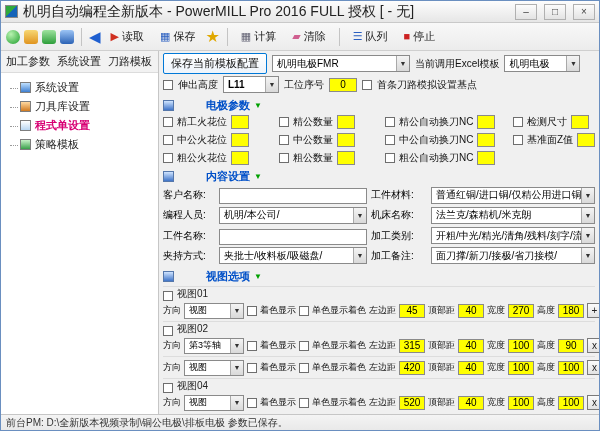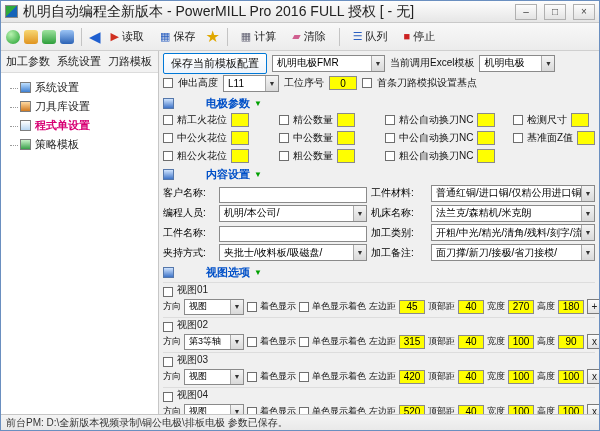--- a/index.html
+++ b/index.html
@@ -157,35 +157,35 @@
           <span class="tr-ico tr-strategy"></span>
           <span class="lbl">策略模板</span>
         </div>
       </div>
     </div>
 
     <div class="content">
 
       <div class="row">
         <button class="btn-savetpl">保存当前模板配置</button>
-        <div class="combo" style="width:113px;">
+        <div class="combo" style="width:138px;">
           <span>机明电极FMR</span>
           <span class="arr">▼</span>
         </div>
         <span class="lab">当前调用Excel模板</span>
         <div class="combo" style="width:76px;">
           <span>机明电极</span>
           <span class="arr">▼</span>
         </div>
       </div>
 
       <div class="row">
         <span class="cb"></span>
         <span class="lab">伸出高度</span>
-        <div class="combo" style="width:56px;">
+        <div class="combo" style="width:56px;font-weight:bold;">
           <span>L11</span>
           <span class="arr">▼</span>
         </div>
         <span class="lab">工位序号</span>
         <input class="yellow" value="0" style="">
         <span class="cb"></span>
         <span class="lab">首条刀路模拟设置基点</span>
       </div>
 
       <div class="sec">
@@ -367,24 +367,20 @@
             <input class="yellow" value="40" style="">
           <span class="lab">宽度</span>
             <input class="yellow" value="100" style="">
           <span class="lab">高度</span>
             <input class="yellow" value="90" style="">
           <button class="vbtn">x</button>
         </div>
       </div>
 
       <div class="vblock">
-        <div class="vname">
-            <span class="cb"></span>
-            <span class="lab">视图03</span>
-          </div>
         <div class="vrow">
           <span class="lab">方向</span>
           <span class="combo">
               <span>视图</span>
               <span class="arr">▼</span>
             </span>
           <span class="cb"></span>
             <span class="lab">着色显示</span>
           <span class="cb"></span>
             <span class="lab">单色显示着色</span>

